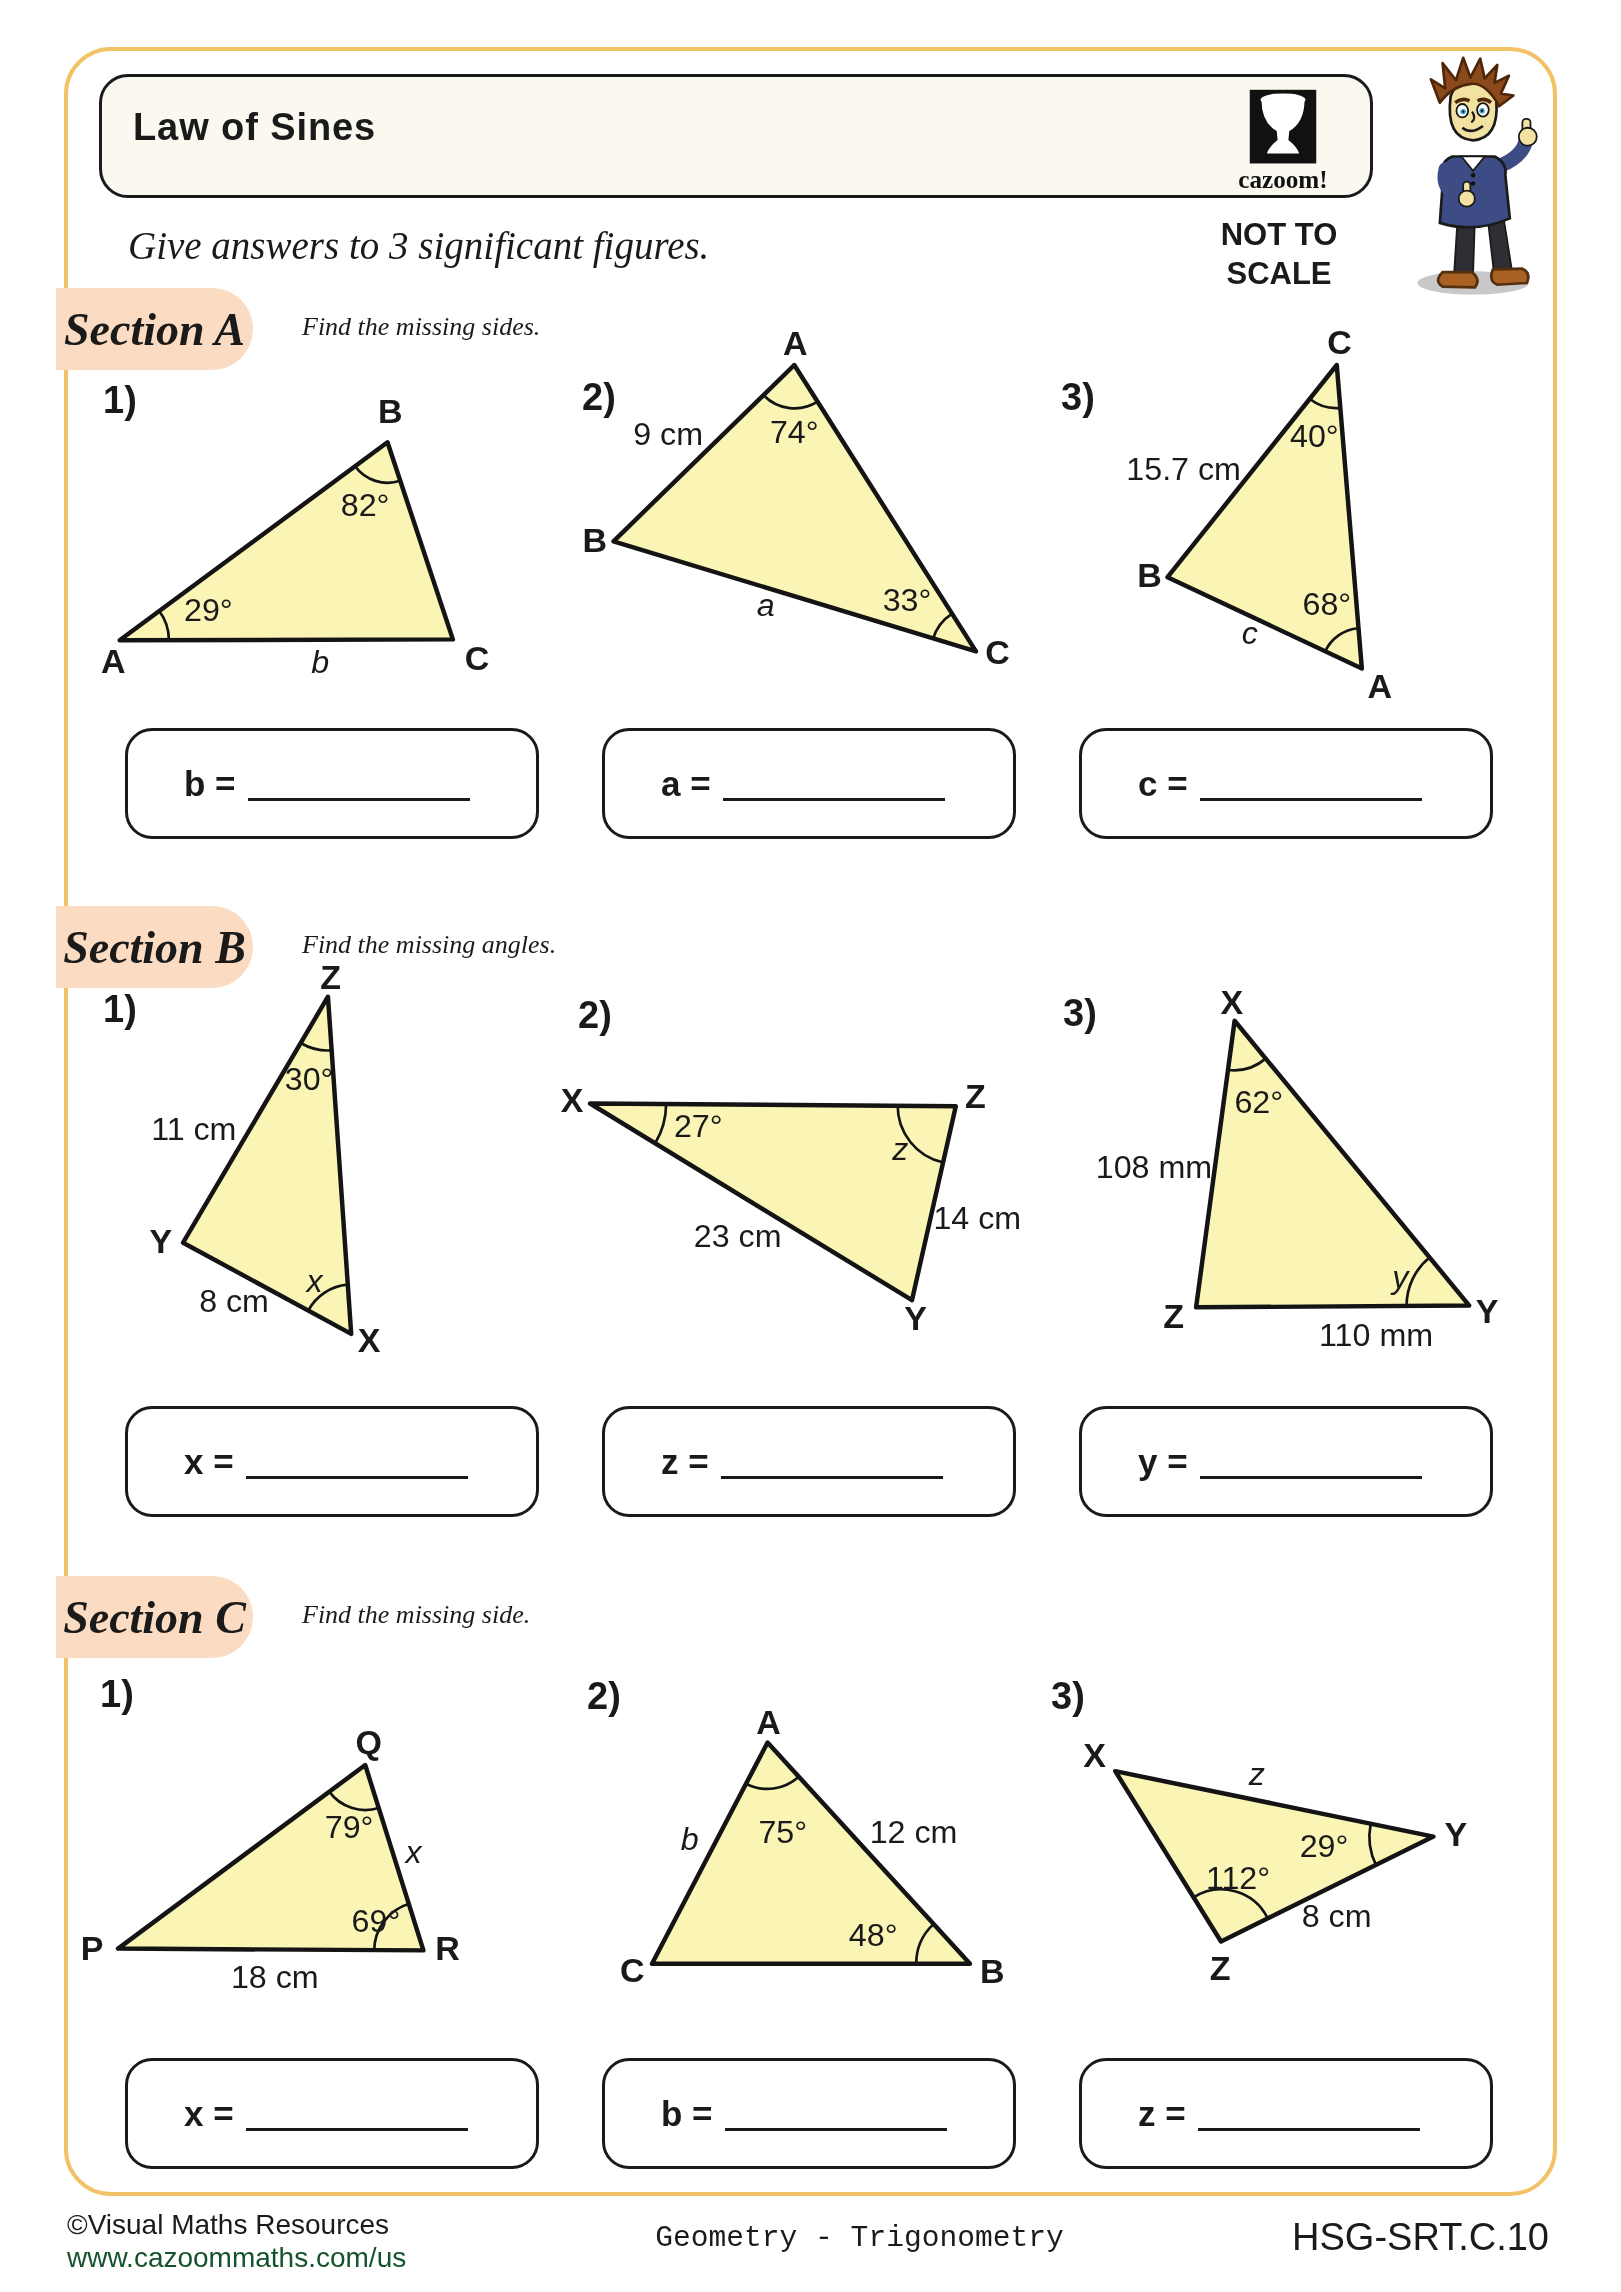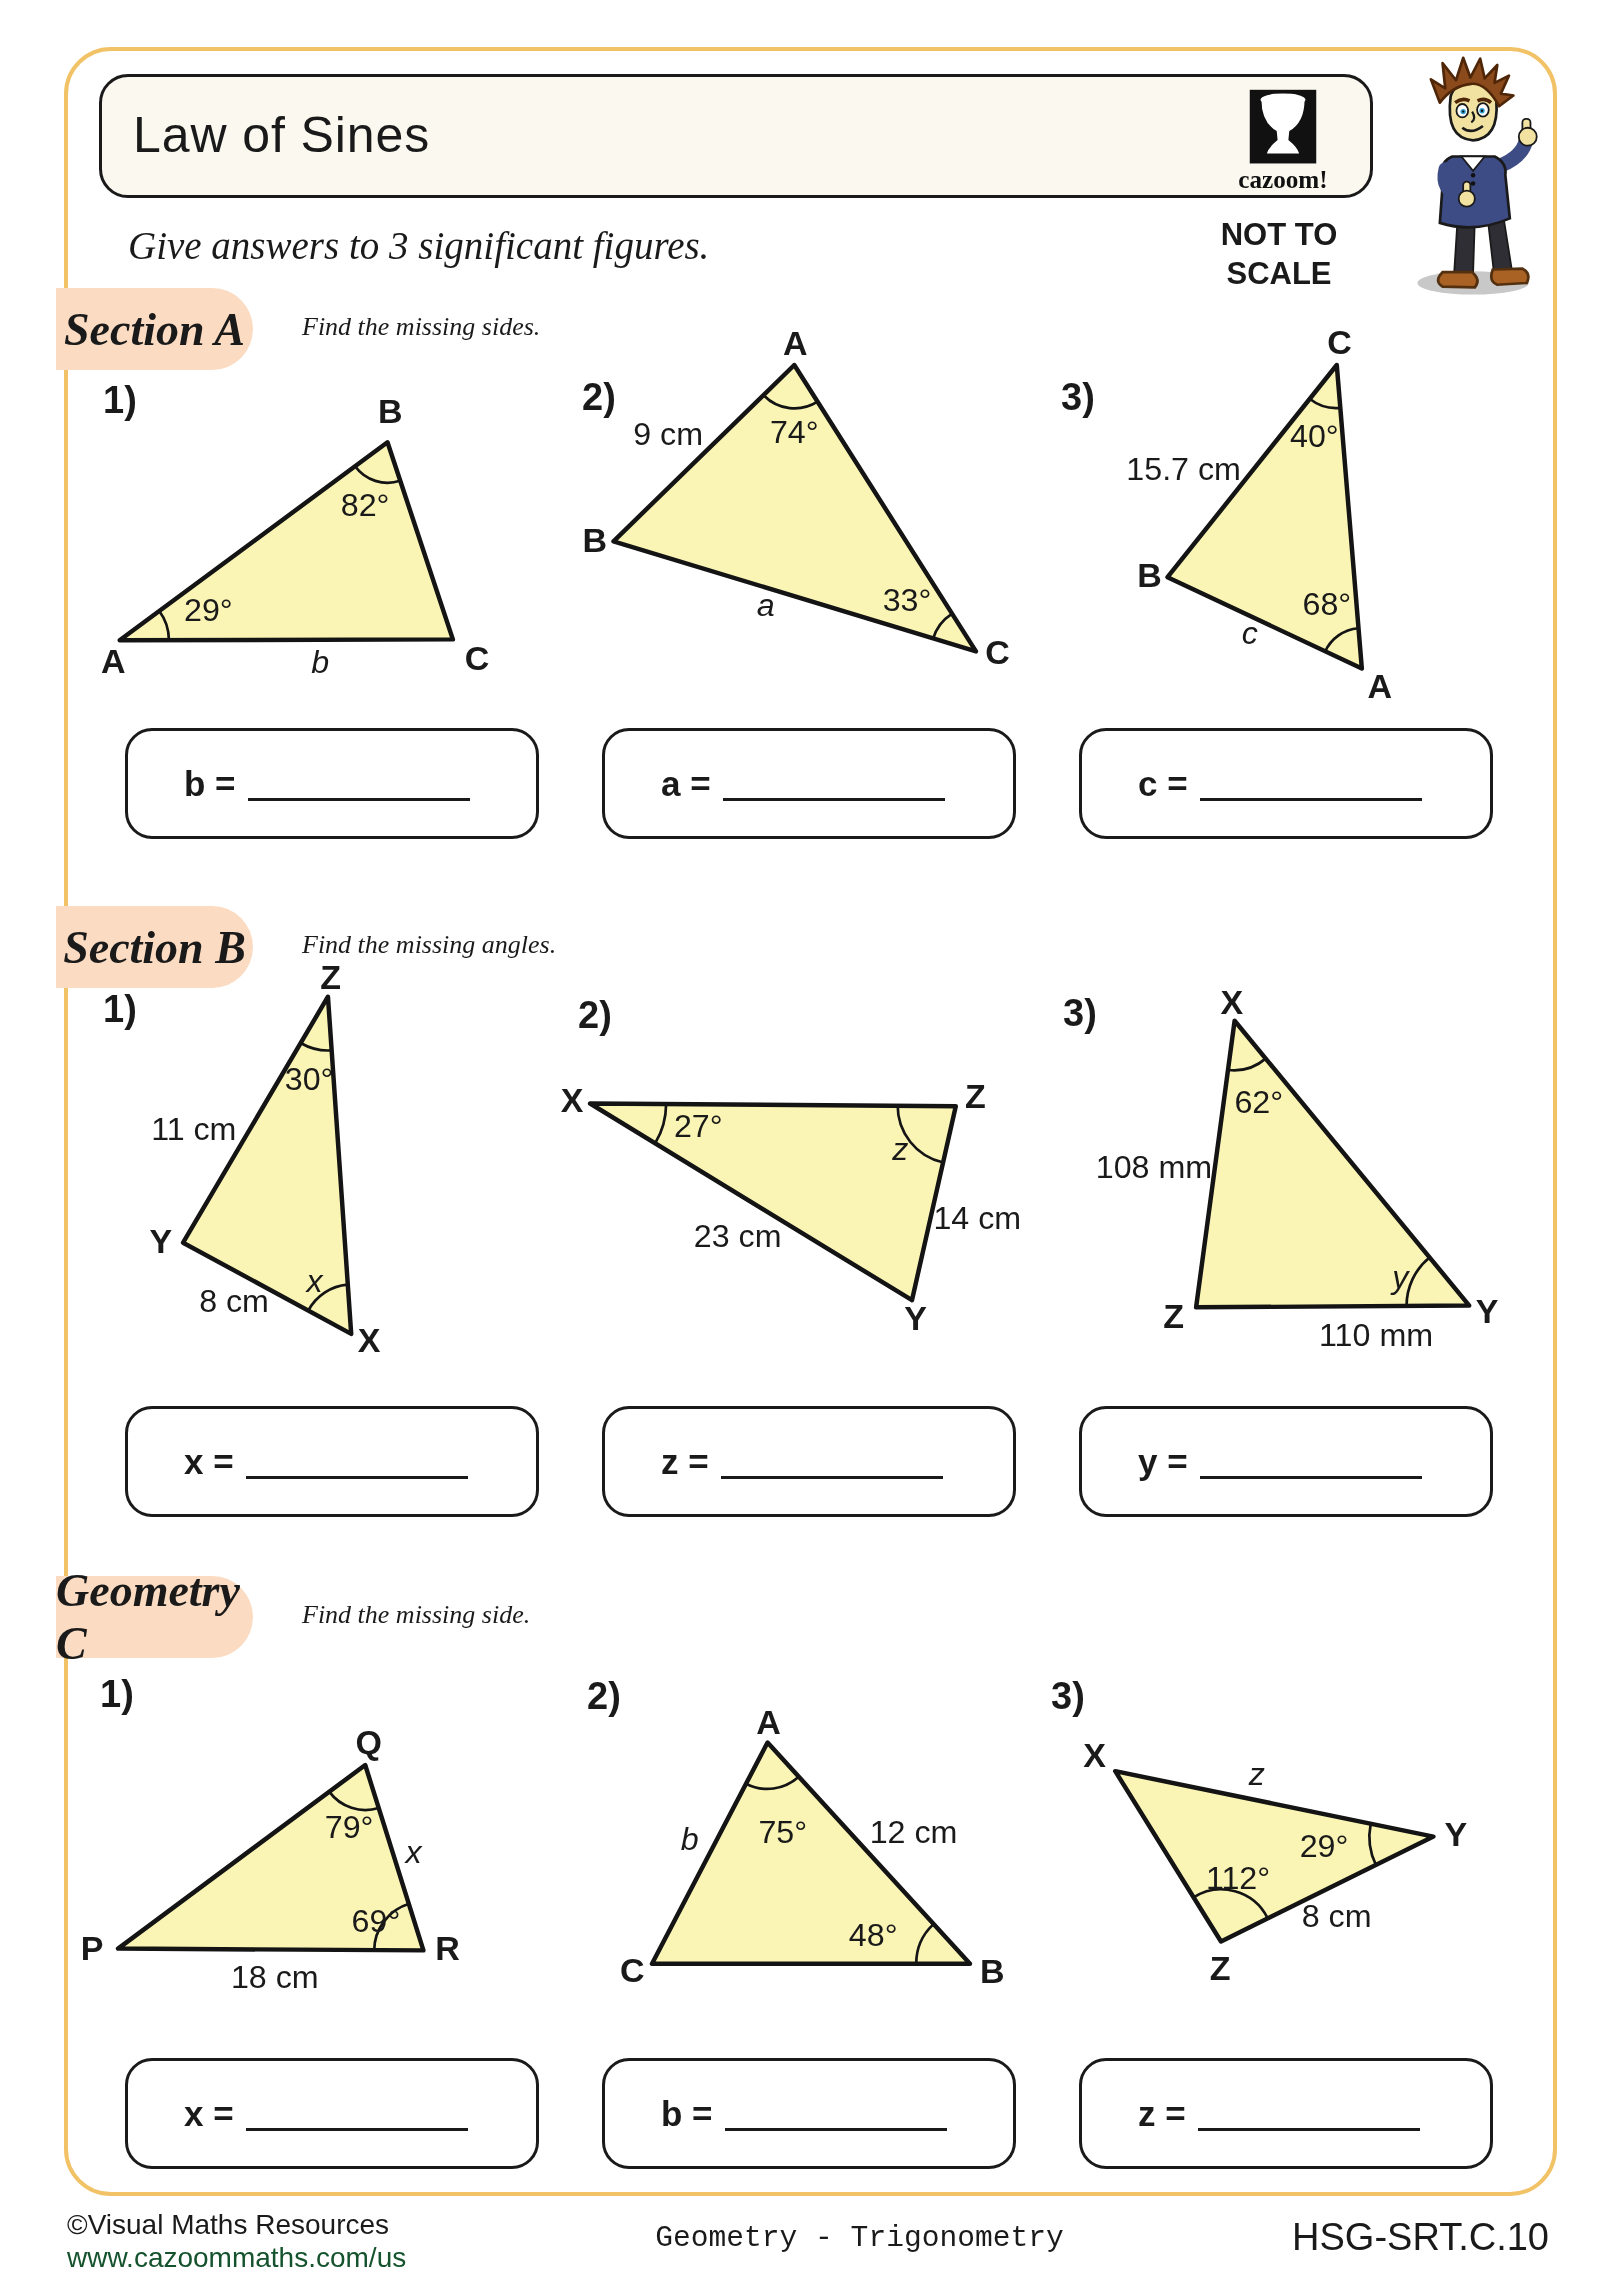--- a/index.html
+++ b/index.html
@@ -4,21 +4,21 @@
 <style>
   html,body{margin:0;padding:0;background:#ffffff;}
   #page{position:relative;width:1622px;height:2293px;background:#ffffff;
         font-family:"Liberation Sans",sans-serif;color:#1a1a1a;overflow:hidden;}
 
   .border-frame{position:absolute;left:64px;top:47px;width:1485px;height:2141px;
         border:4.5px solid #F2C266;border-radius:47px;background:#fff;}
 
   .title-box{position:absolute;left:99px;top:74px;width:1274px;height:124px;
         background:#FAF8EF;border:3.6px solid #1a1a1a;border-radius:29px;box-sizing:border-box;}
-  .title-text{position:absolute;left:133px;top:106px;font-size:50px;font-weight:normal;letter-spacing:0.9px;}
+  .title-text{position:absolute;left:133px;top:106px;font-size:38px;font-weight:bold;letter-spacing:0.9px;}
 
   .logo-svg{position:absolute;left:1238px;top:88px;}
   .logo-caption{font-family:"Liberation Serif",serif;font-weight:bold;font-size:28px;fill:#111;text-anchor:middle;}
 
   .nts{position:absolute;left:1184px;top:215px;width:190px;text-align:center;
        font-size:31px;font-weight:bold;line-height:39px;}
 
   .give-instr{position:absolute;left:128px;top:217px;font-family:"Liberation Serif",serif;
        font-style:italic;font-size:39px;margin-top:6px;}
 
@@ -225,21 +225,21 @@
   <div class="ansbox row-b col-2">
     <span class="anslabel">z =</span>
     <span class="ansline"></span>
   </div>
   <div class="ansbox row-b col-3">
     <span class="anslabel">y =</span>
     <span class="ansline"></span>
   </div>
 
   <div class="pill pill-c">
-      <span>Geometry C</span>
+      <span>Section C</span>
     </div>
   <div class="section-instr si-c">Find the missing side.</div>
 
   <div class="qnum" style="left:100px;top:1673px">1)</div>
   <div class="qnum" style="left:587px;top:1675px">2)</div>
   <div class="qnum" style="left:1051px;top:1675px">3)</div>
 
   <svg class="tri" style="left:76px;top:1720px" width="488" height="296" viewBox="0 0 545 330">
     <polygon class="tpoly" points="323,50 47,255 388,257"></polygon>
     <path class="tarc" d="M 338 98 A 50 50 0 0 1 283 80"></path>

